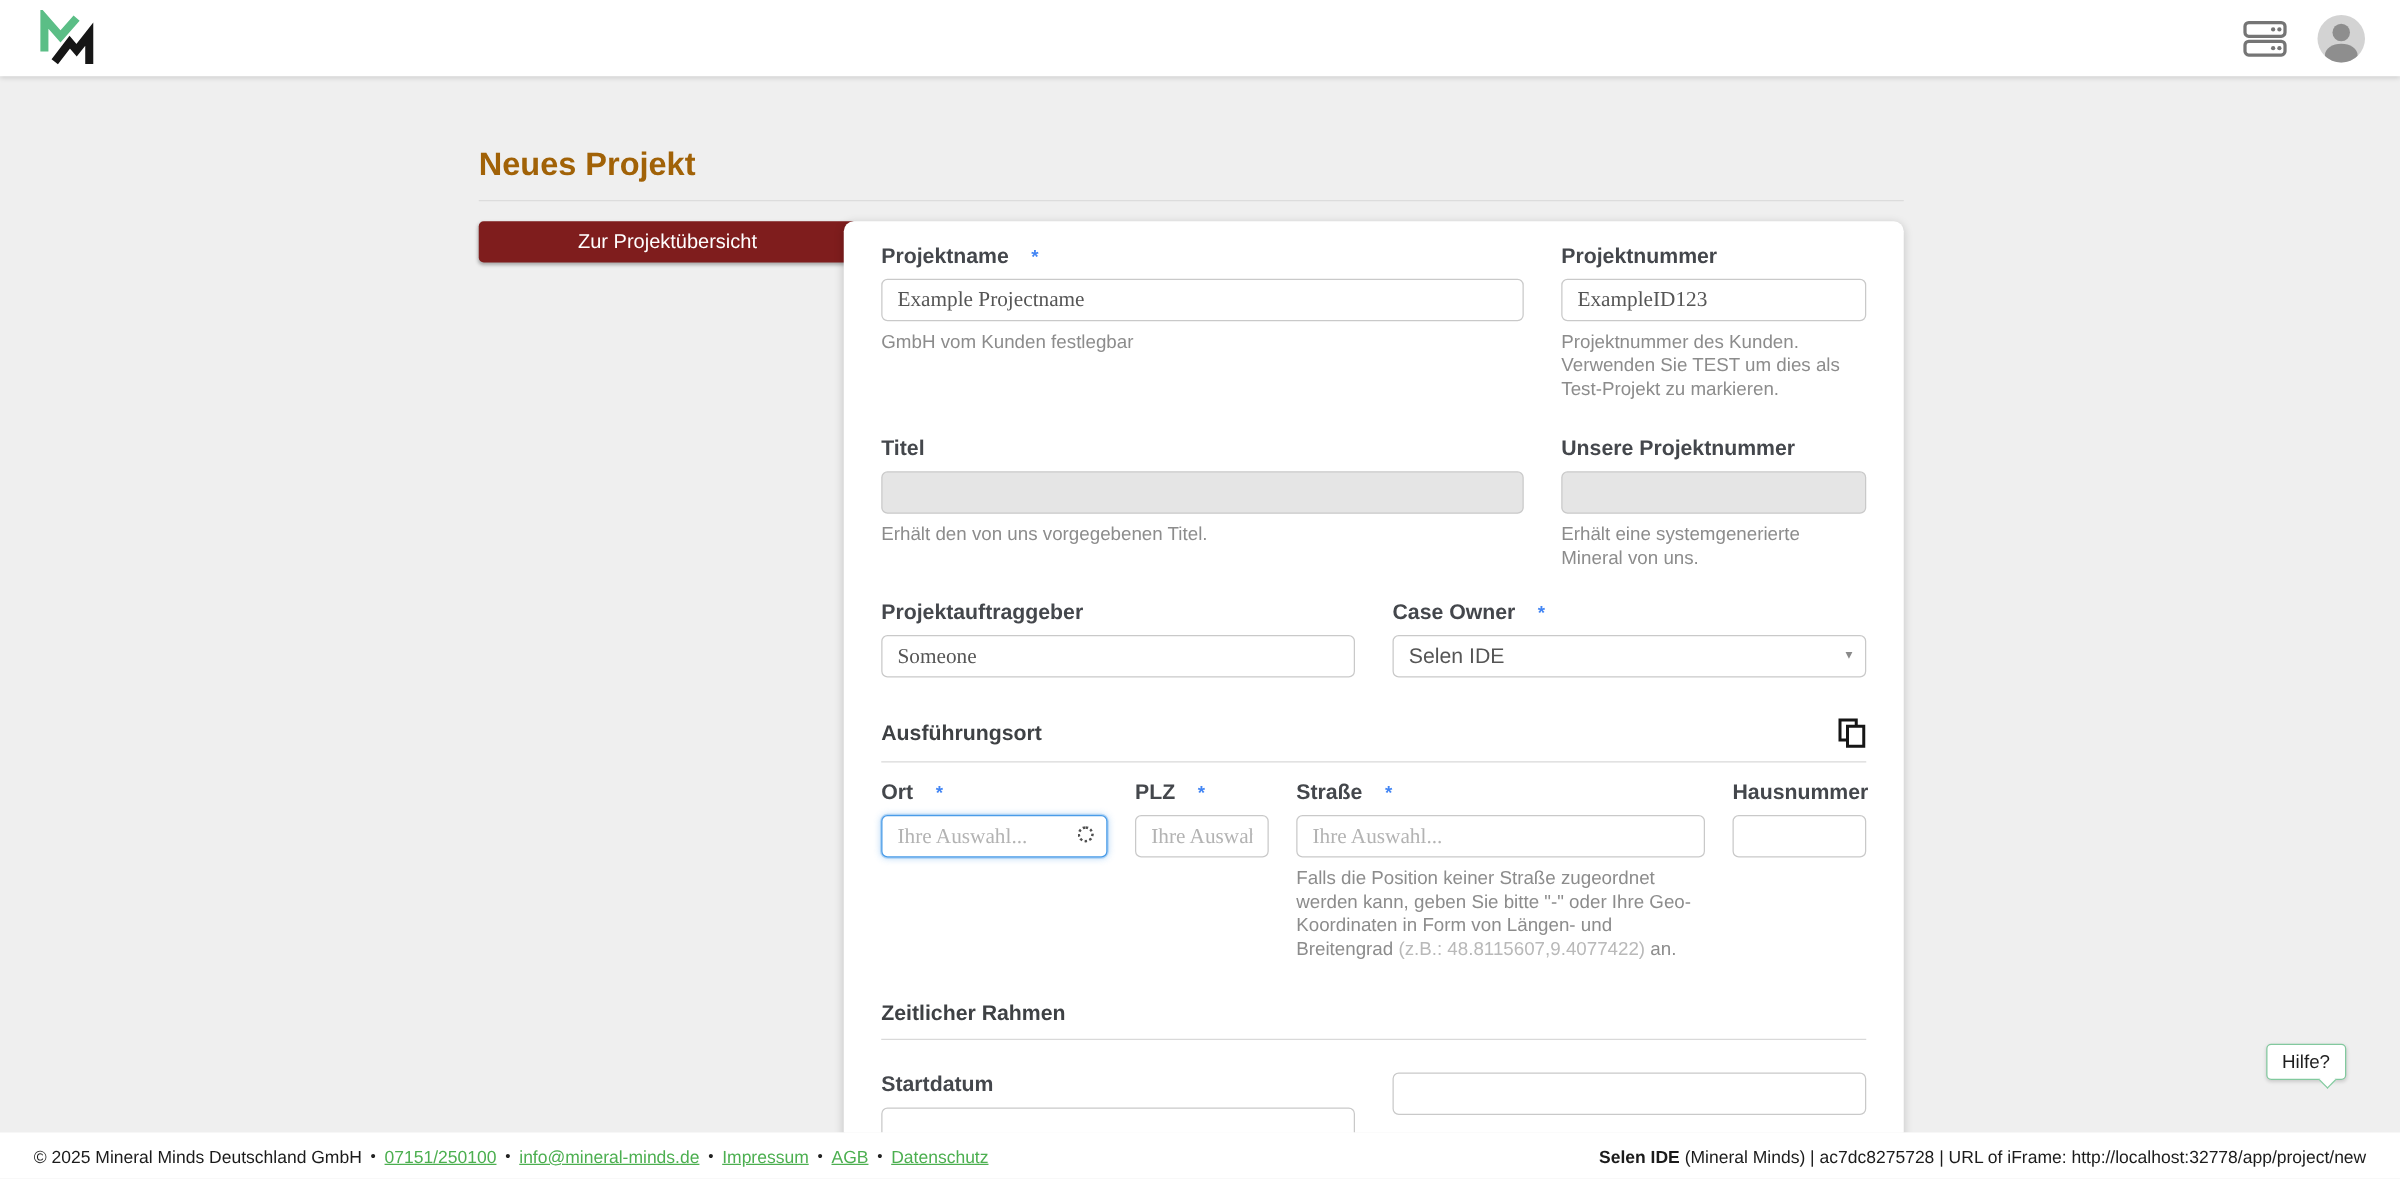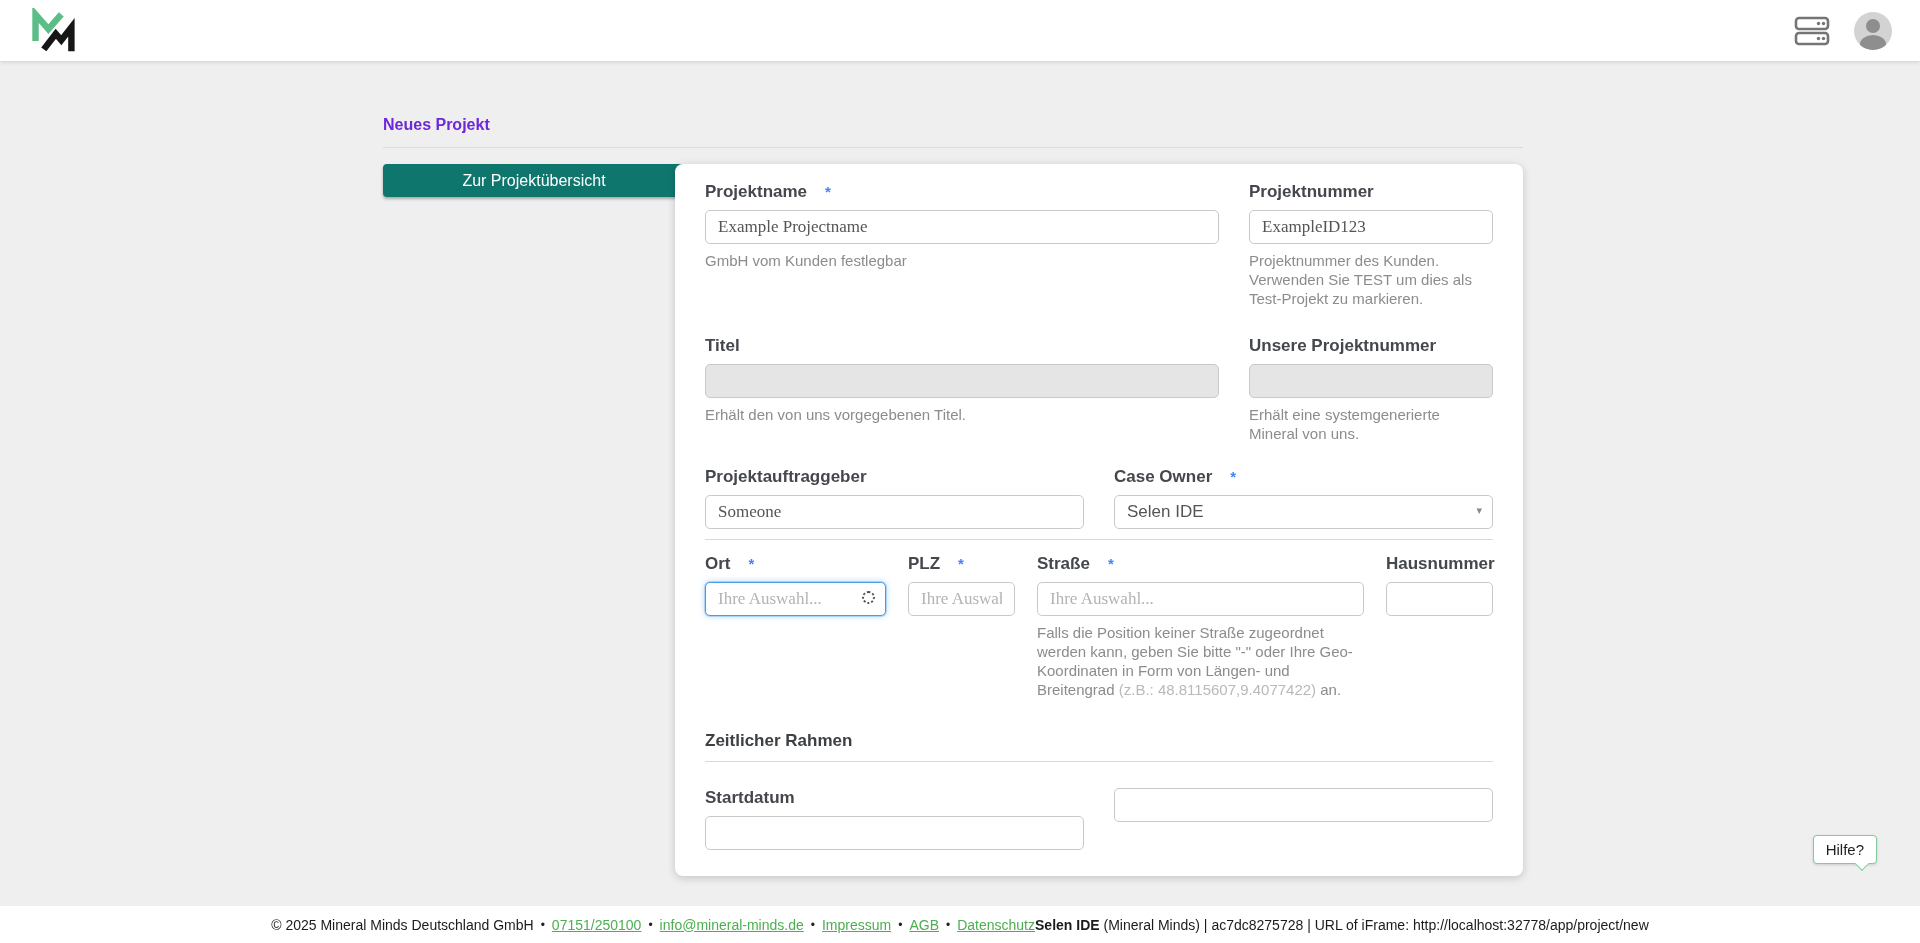--- a/index.html
+++ b/index.html
@@ -32,27 +32,27 @@
   .avatar {
     width:38px; height:38px; border-radius:50%;
     background:#d3d3d3; position:relative; overflow:hidden;
   }
   .avatar .head { position:absolute; left:50%; top:7px; width:14px; height:14px; margin-left:-7px; border-radius:50%; background:#8e8e8e; }
   .avatar .body { position:absolute; left:50%; top:23px; width:26px; height:18px; margin-left:-13px; border-radius:50% 50% 0 0; background:#8e8e8e; }
 
   
   .main { height:845px; position:relative; overflow:hidden; }
   .content { width:1140px; margin-left:383px; padding-top:55px; }
-  .page-title { font-size:16px; font-weight:700; color:#6d28d9; margin:0 0 13px 0; }
+  .page-title { font-size:26px; font-weight:700; color:#a16207; margin:0 0 13px 0; }
   .title-divider { height:1px; background:#dcdcdc; }
   .body-row { display:flex; margin-top:16px; gap:29px; align-items:flex-start; }
   .left-col { width:263px; flex:none; }
   .back-btn {
     width:302px; height:33px;
-    background:#0f766e; color:#fff;
+    background:#7f1d1d; color:#fff;
     font-size:16px; font-family:inherit;
     border:none; border-radius:4px;
     box-shadow:0 2px 3px rgba(0,0,0,.3);
     cursor:pointer;
   }
   .right-col { flex:1; }
   .card {
     background:#fff; border-radius:8px;
     box-shadow:0 2px 8px rgba(0,0,0,.18);
     padding:18px 30px 26px 30px;
@@ -120,21 +120,21 @@
   .help-tail {
     position:absolute; right:9px; bottom:-6px;
     width:10px; height:10px; background:#fff;
     border-right:1px solid #82c99e; border-bottom:1px solid #82c99e;
     transform:rotate(45deg);
   }
 
   
   .footer {
     position:absolute; left:0; bottom:0; width:100%; height:37px;
-    background:#fff; display:flex; align-items:center; justify-content:center;
+    background:#fff; display:flex; align-items:center; justify-content:space-between;
     padding:0 27px; font-size:14px; color:#1b1b1b; z-index:20;
   }
   .footer-left { display:flex; align-items:center; gap:7px; white-space:nowrap; }
   .footer-left .sep { font-size:12px; color:#222; }
   .footer-left a { color:#4caf50; text-decoration:underline; cursor:pointer; }
   .footer-right { white-space:nowrap; }
   .footer-right b { font-weight:700; }
 </style>
 </head>
 <body>
@@ -226,20 +226,29 @@
                 <span>Case Owner</span>
                 <span class="req">*</span>
               </div>
               <div class="selectbox">
                 <div class="selectlike">Selen IDE</div>
                 <span class="caret">▾</span>
               </div>
             </div>
           </div>
 
+          <div class="section-head">
+            <div class="section-title">Ausführungsort</div>
+            <button class="icon-btn">
+              <svg width="23" height="25" viewBox="0 0 23 25" aria-hidden="true">
+                <rect x="2" y="2" width="13" height="16" fill="none" stroke="#161616" stroke-width="2.4"></rect>
+                <rect x="8" y="7" width="13" height="16" fill="#fff" stroke="#161616" stroke-width="2.4"></rect>
+              </svg>
+            </button>
+          </div>
           <div class="section-divider"></div>
 
           <div class="row r4">
             <div class="field">
               <div class="flabel">
                 <span>Ort</span>
                 <span class="req">*</span>
               </div>
               <div class="inputwrap">
                 <input class="txt focused" type="text" placeholder="Ihre Auswahl..." style="">

